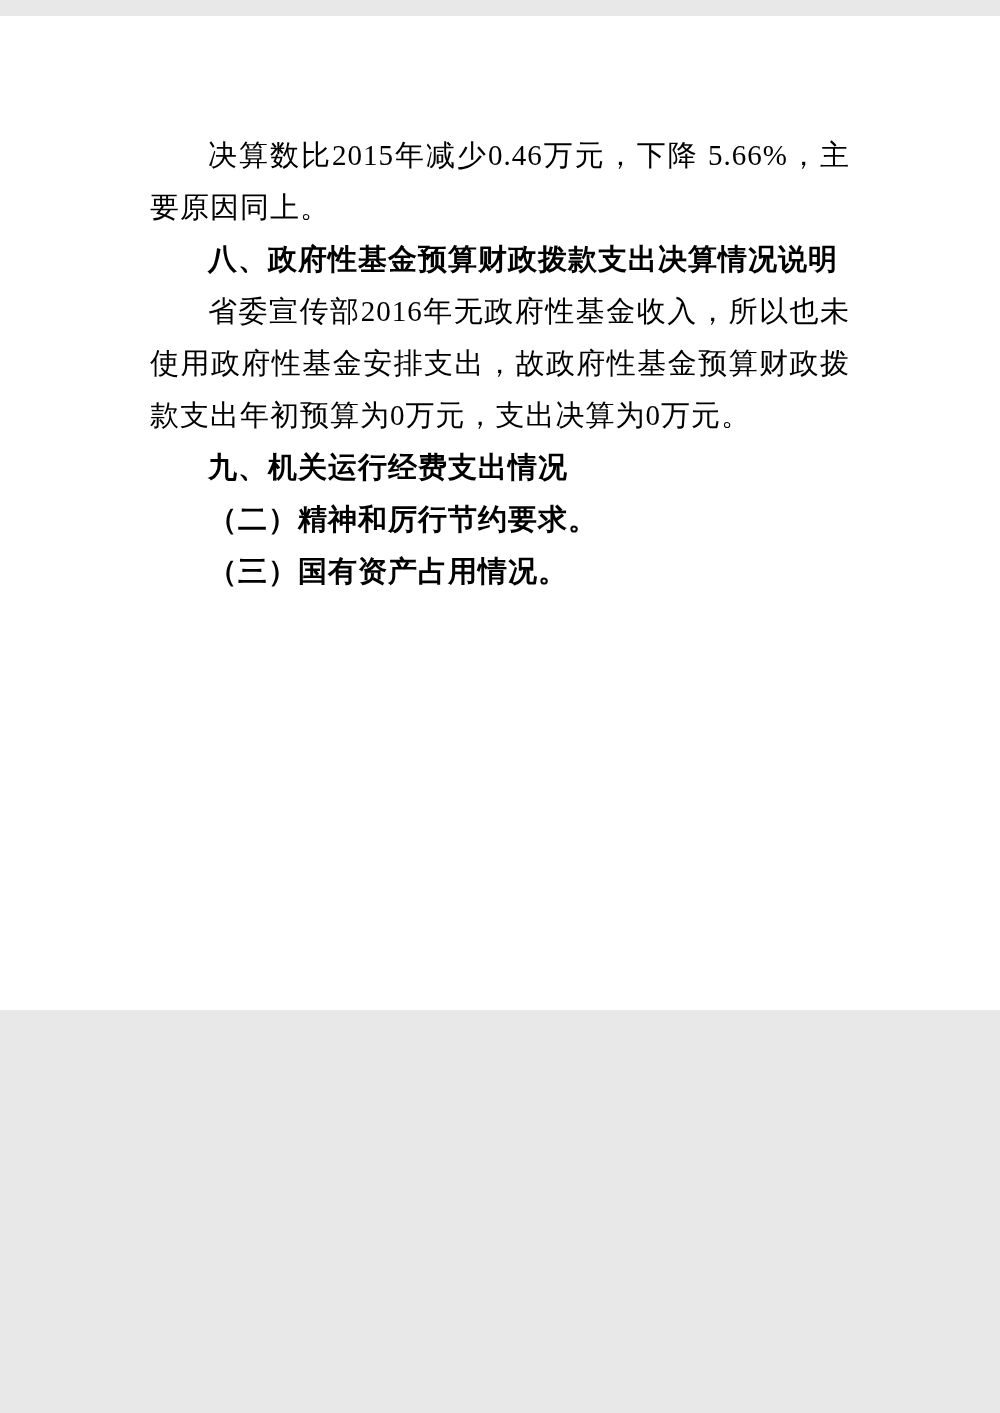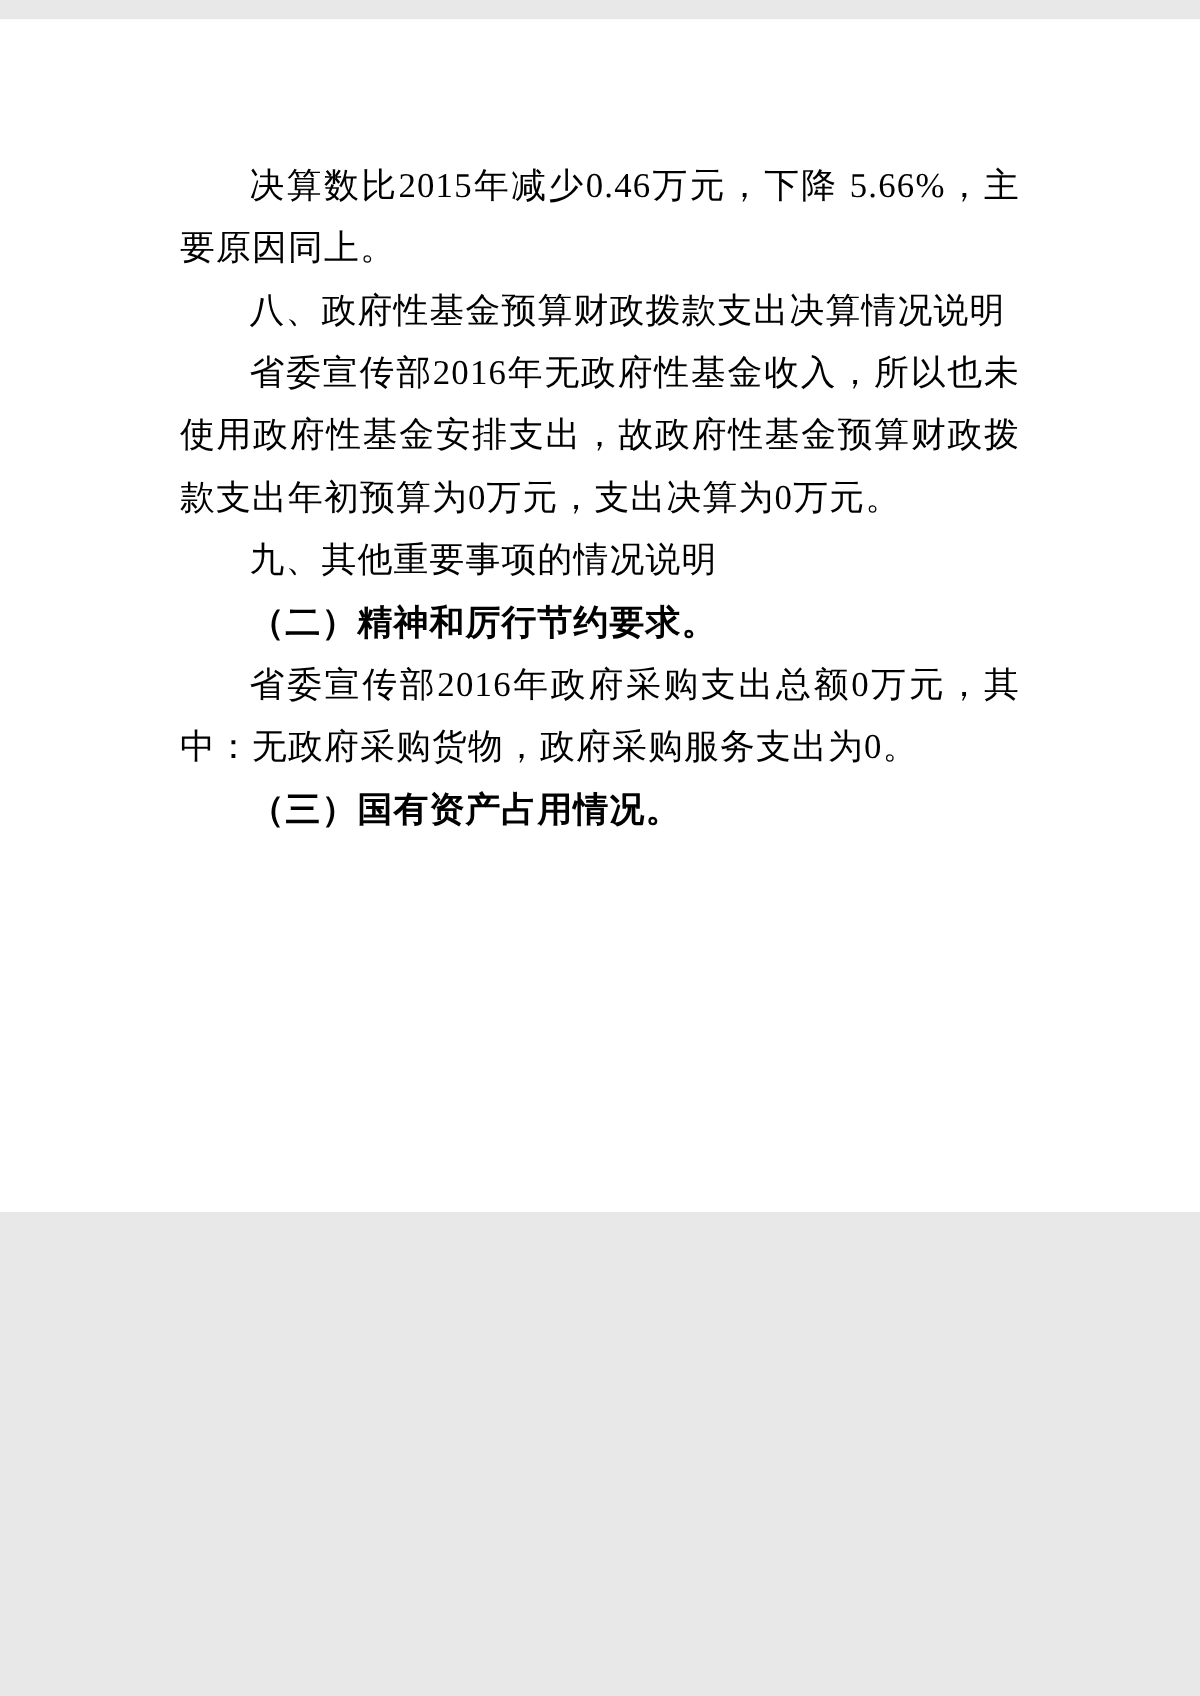--- a/index.html
+++ b/index.html
@@ -29,35 +29,34 @@
     letter-spacing: 1px;
     color: #000000;
   }
   .content p {
     margin: 0;
     padding: 0;
     text-indent: 2em;
   }
   
   .content p.heading1 {
-    font-weight: normal;
+    font-weight: bold;
     font-family: "Liberation Sans", "DejaVu Sans", sans-serif;
   }
   
   .content p.heading2 {
     font-weight: bold;
     font-family: "Liberation Serif", "DejaVu Serif", serif;
   }
 </style>
 </head>
 <body>
 
 <div class="page">
   <div class="content" id="document-content">
       <p class="body">决算数比2015年减少0.46万元，下降 5.66%，主要原因同上。</p>
       <p class="heading1">八、政府性基金预算财政拨款支出决算情况说明</p>
       <p class="body">省委宣传部2016年无政府性基金收入，所以也未使用政府性基金安排支出，故政府性基金预算财政拨款支出年初预算为0万元，支出决算为0万元。</p>
-      <p class="heading1">九、其他重要事项的情况说明</p>
+      <p class="heading1">九、机关运行经费支出情况</p>
       <p class="heading2">（二）精神和厉行节约要求。</p>
-      <p class="body">省委宣传部2016年政府采购支出总额0万元，其中：无政府采购货物，政府采购服务支出为0。</p>
       <p class="heading2">（三）国有资产占用情况。</p>
     </div>
 </div>
 
 </body></html>

